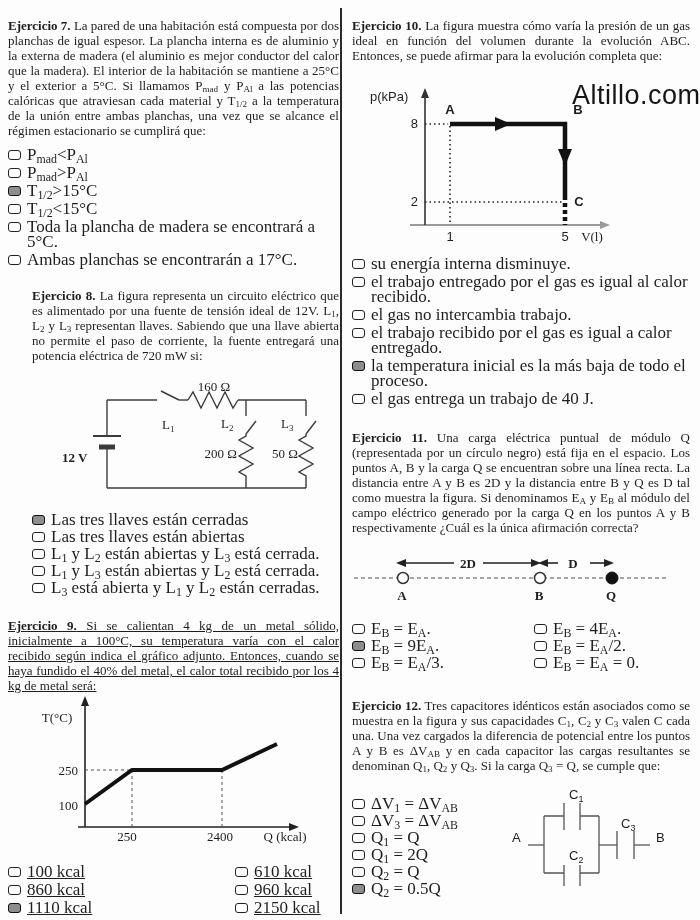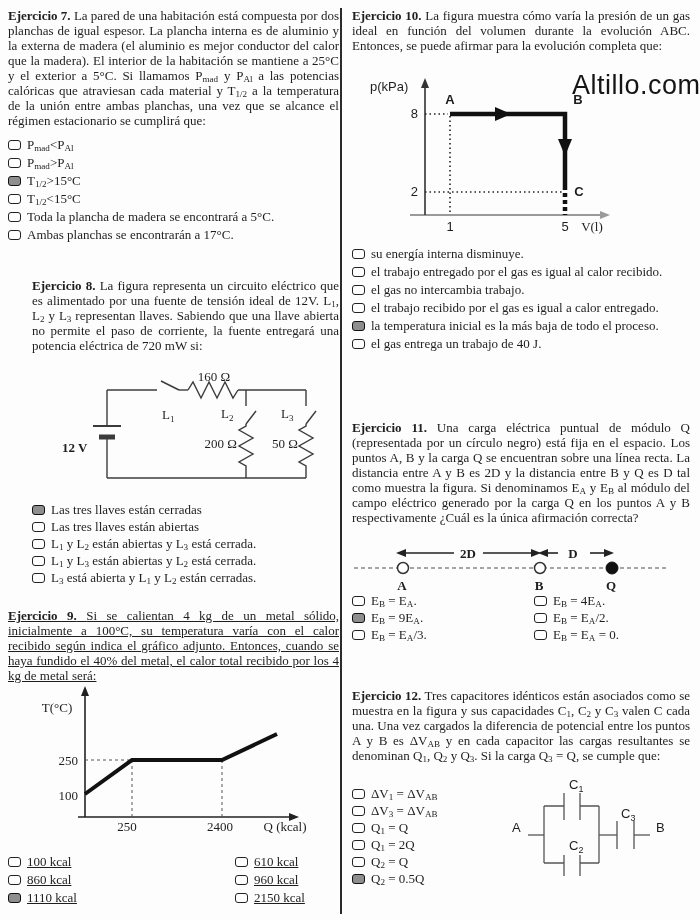--- a/index.html
+++ b/index.html
@@ -2,38 +2,38 @@
 <html><head>
 <meta charset="utf-8">
 <style>
   * { margin:0; padding:0; box-sizing:border-box; }
   html,body { background:#ffffff; }
   .page {
     position:relative; width:700px; height:920px; background:#fdfdfd;
     font-family:"Liberation Serif", serif; color:#1e1e1e; overflow:hidden;
   }
   .divider { position:absolute; left:340px; top:8px; width:2px; height:906px; background:#2a2a2a; }
-  .col { position:absolute; top:2px; height:900px; }
+  .col { position:absolute; top:12px; height:900px; }
   .col-left  { left:8px;   width:331px; }
   .col-right { left:352px; width:338px; }
   .exercise { position:absolute; left:0; right:0; }
   .para { font-size:13px; line-height:15px; text-align:justify; }
   .para b { font-weight:bold; }
   sub { font-size:0.7em; vertical-align:-0.25em; line-height:0; }
   .opts { margin-top:9px; }
-  .opt { display:flex; align-items:flex-start; font-size:13px; line-height:15px; }
+  .opt { display:flex; align-items:flex-start; font-size:17px; line-height:15px; }
   .opt.sp1 { margin-bottom:2px; }
   .opt.sp2 { margin-bottom:3px; }
   .cb {
     flex:0 0 13px; width:13px; height:10px; margin:3px 6px 0 0;
     border:1.5px solid #222; border-radius:3px; background:#fff;
   }
   .cb.sel { background:#8e8e8e; border-color:#111; }
   .grid2-e9  { display:grid; grid-auto-flow:column; grid-template-rows:repeat(3,auto); grid-template-columns:227px 1fr; margin-top:20px; }
-  .grid2-e11 { display:grid; grid-auto-flow:column; grid-template-rows:repeat(3,auto); grid-template-columns:182px 1fr; margin-top:0; }
+  .grid2-e11 { display:grid; grid-auto-flow:column; grid-template-rows:repeat(3,auto); grid-template-columns:182px 1fr; margin-top:18px; }
   .watermark {
     position:absolute; top:62px; left:202px; font-family:"Liberation Sans", sans-serif;
     font-size:27px; color:#151515; letter-spacing:0.5px; white-space:nowrap;margin-left:18px;
   }
   svg { display:block; }
   svg text { fill:#1e1e1e; }
   .ser { font-family:"Liberation Serif", serif; font-size:13px; }
   .san { font-family:"Liberation Sans", sans-serif; font-size:13px; }
   .bld { font-weight:bold; }
   .e12row { display:flex; align-items:flex-end; margin-top:21px; }

